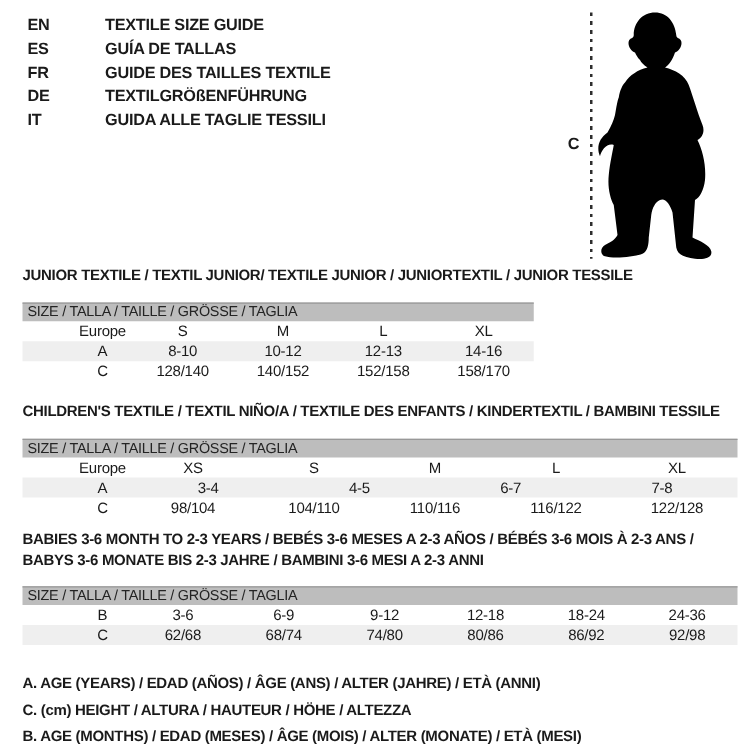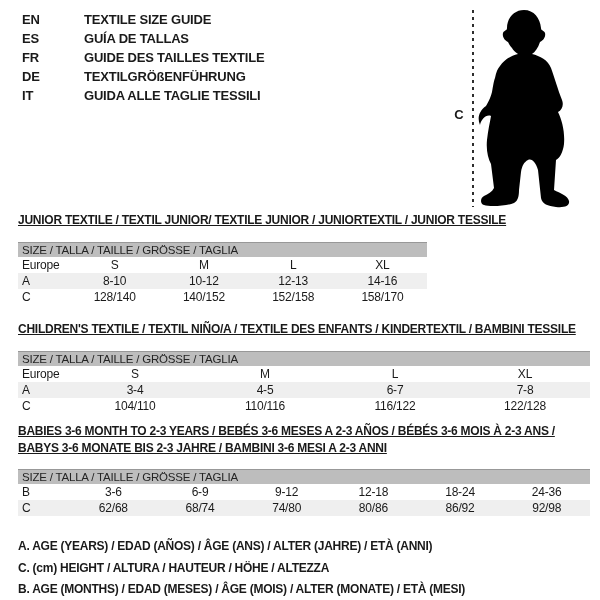--- a/index.html
+++ b/index.html
@@ -26,38 +26,38 @@
     position:absolute;left:449px;top:107px;width:20px;
     text-align:center;font-weight:bold;font-size:13px;
   }
   .silhouette{position:absolute;left:478px;top:8px;width:95px;height:202px;}
 
   
   .section{position:absolute;left:18px;}
   .sec1{top:213px;}
   .sec2{top:322px;}
   .sec3{top:423px;}
-  .sec-title{font-weight:bold;font-size:12px;line-height:14px;letter-spacing:-0.25px;white-space:nowrap;text-decoration:underline;}
+  .sec-title{font-weight:bold;font-size:12px;line-height:14px;letter-spacing:-0.25px;white-space:nowrap;}
   .sec3 .sec-title{line-height:17px;}
   .sec-title-line:empty{display:none;}
 
   .size-table{margin-top:15px;}
   .sec3 .size-table{margin-top:12px;}
   .sec1 .size-table{width:409px;}
   .sec2 .size-table,.sec3 .size-table{width:572px;}
 
   .table-bar{
     height:15px;line-height:15px;background:#bdbdbd;border-top:1px solid #989898;
     font-size:11.5px;color:#242424;padding-left:4px;letter-spacing:-0.2px;
     box-sizing:border-box;
   }
   .trow{display:flex;height:16px;line-height:16px;font-size:12px;letter-spacing:-0.2px;}
   .trow.alt{background:#efefef;}
   .tcell{flex:1;text-align:center;}
-  .tcell.rowlabel{flex:0 0 52px;text-align:left;padding-left:4px;box-sizing:border-box;}
+  .tcell.rowlabel{flex:0 0 52px;text-align:center;padding-left:4px;box-sizing:border-box;margin-left:36px;}
 
   
   .footnotes{position:absolute;left:18px;top:536px;}
   .footnote{height:21.5px;line-height:21.5px;font-weight:bold;font-size:12px;letter-spacing:-0.25px;white-space:nowrap;}
 </style>
 </head>
 <body>
 
 <div class="lang-block">
     <div class="lang-row">
@@ -160,34 +160,36 @@
 <div class="section sec2">
   <div class="sec-title">
     <div class="sec-title-line">CHILDREN'S TEXTILE / TEXTIL NIÑO/A / TEXTILE DES ENFANTS / KINDERTEXTIL / BAMBINI TESSILE</div>
 
   </div>
   <div class="size-table">
     <div class="table-bar">SIZE / TALLA / TAILLE / GRÖSSE / TAGLIA</div>
     <div class="table-rows">
         <div class="trow">
           <div class="tcell rowlabel">Europe</div>
+          <div class="tcell">XS</div>
           <div class="tcell">S</div>
           <div class="tcell">M</div>
           <div class="tcell">L</div>
           <div class="tcell">XL</div>
         </div>
         <div class="trow alt">
           <div class="tcell rowlabel">A</div>
           <div class="tcell">3-4</div>
           <div class="tcell">4-5</div>
           <div class="tcell">6-7</div>
           <div class="tcell">7-8</div>
         </div>
         <div class="trow">
           <div class="tcell rowlabel">C</div>
+          <div class="tcell">98/104</div>
           <div class="tcell">104/110</div>
           <div class="tcell">110/116</div>
           <div class="tcell">116/122</div>
           <div class="tcell">122/128</div>
         </div>
       </div>
   </div>
 </div>
 
 <div class="section sec3">

